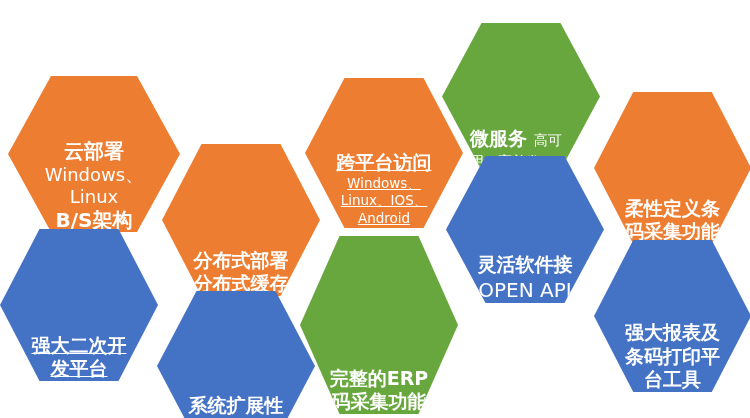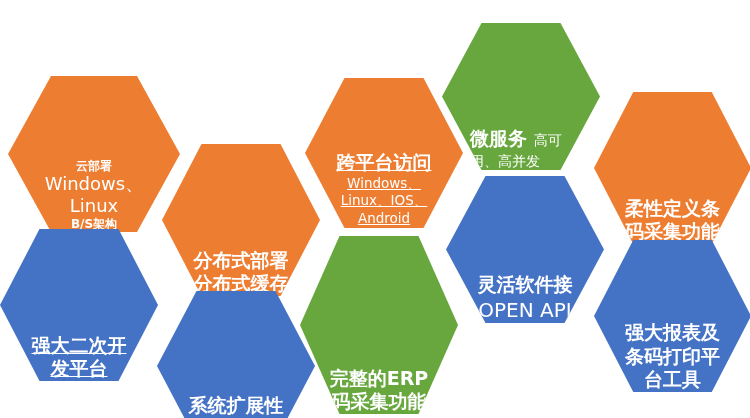--- a/index.html
+++ b/index.html
@@ -23,21 +23,21 @@
     justify-content: center;
     text-align: center;
     color: #ffffff;
     margin-top: 20px;
   }
   .hex.orange { background: var(--orange, #ED7D31); }
   .hex.blue   { background: var(--blue,   #4472C4); }
   .hex.green  { background: var(--green,  #68A73E); }
 
   .t  { font-weight: bold;   font-size: 19px; line-height: 1.25; }
-  .tl { font-weight: bold;   font-size: 12px; line-height: 1.22; }
+  .tl { font-weight: bold;   font-size: 20px; line-height: 1.22; }
   .p  { font-weight: normal; font-size: 18px; line-height: 1.22; }
   .m  { font-weight: normal; font-size: 20px; line-height: 1.3;  }
   .s  { font-weight: normal; font-size: 13.5px; line-height: 1.32; }
 
   .micro-block {
     width: 102px;
     text-align: left;
   }
   .micro-block .t { display: inline; }
   .micro-block .s { display: inline; font-size: 14px; }
@@ -92,21 +92,21 @@
       <div class="t">码采集功能</div>
     </div>
   </div>
 
   <div class="hex green" style="left:442px; top:3px; width:158px; height:147px;">
     <div class="micro-block">
       <span class="t">微服务 </span><span class="s">高可用、高并发</span>
     </div>
   </div>
 
-  <div class="hex blue" style="left:446px; top:156px; width:158px; height:147px;">
+  <div class="hex blue" style="left:446px; top:136px; width:158px; height:147px;">
     <div>
       <div class="t">灵活软件接</div>
       <div class="m">OPEN API</div>
     </div>
   </div>
 
   <div class="hex orange" style="left:594px; top:72px; width:157px; height:152px;">
     <div>
       <div class="t">柔性定义条</div>
       <div class="t">码采集功能</div>

